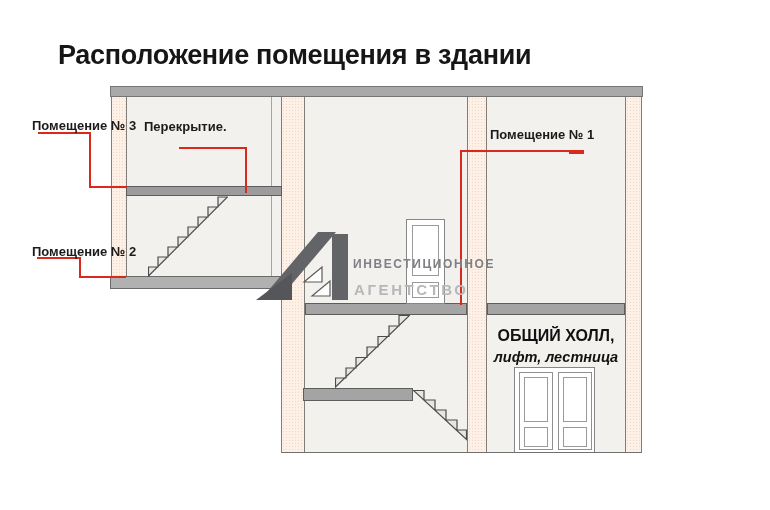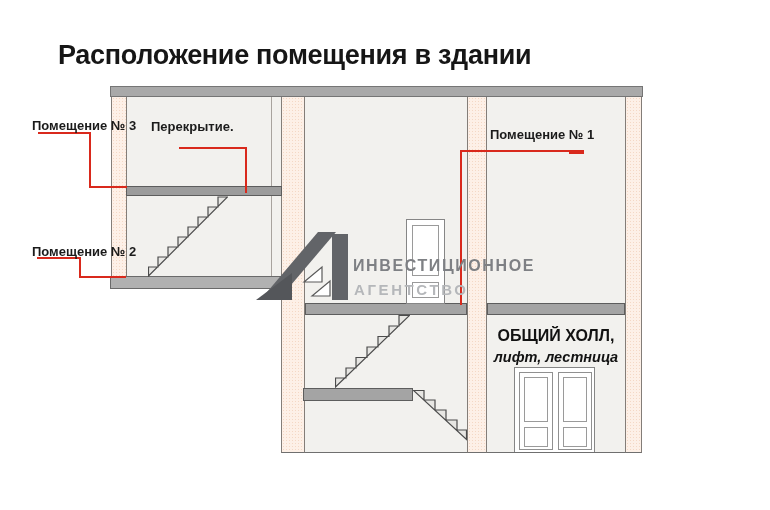--- a/index.html
+++ b/index.html
@@ -32,21 +32,21 @@
 
   
   .lbl{font-size:13px;font-weight:700;color:#1b1b1b;white-space:nowrap;z-index:14;line-height:14px;}
   .note{line-height:17px;}
   .hall{width:136px;text-align:center;color:#121212;font-weight:700;z-index:14;}
   .hall .l1{font-size:16px;line-height:23px;}
   .hall .l2{font-size:14.5px;line-height:21px;font-style:italic;}
 
   
   .wm{z-index:30;}
-  .wm-t1{font-size:16px;font-weight:600;letter-spacing:1.6px;color:#7e8084;white-space:nowrap;}
+  .wm-t1{font-size:12px;font-weight:600;letter-spacing:1.6px;color:#7e8084;white-space:nowrap;}
   .wm-t2{font-size:15px;font-weight:600;letter-spacing:2.6px;color:#b5b7ba;white-space:nowrap;}
   svg{display:block;}
 </style>
 </head>
 <body>
 
 <div id="page">
 
   <div class="abs page-title">Расположение помещения в здании</div>
 
@@ -106,21 +106,21 @@
     <div class="abs red" style="left:79px;top:257px;width:2px;height:21px;"></div>
     <div class="abs red" style="left:79px;top:276px;width:47px;height:2px;"></div>
 
     <div class="abs red" style="left:461px;top:150px;width:122px;height:2px;"></div>
     <div class="abs red" style="left:569px;top:150px;width:15px;height:4px;"></div>
     <div class="abs red" style="left:460px;top:150px;width:2px;height:155px;"></div>
 
     <div class="abs lbl" style="left:32px;top:119px;">Помещение № 3</div>
     <div class="abs lbl" style="left:32px;top:245px;">Помещение № 2</div>
     <div class="abs lbl" style="left:490px;top:128px;">Помещение № 1</div>
-    <div class="abs lbl note" style="left:151px;top:118px;">
+    <div class="abs lbl note" style="left:144px;top:118px;">
       <div>Перекрытие.</div>
     </div>
     <div class="abs hall" style="left:488px;top:324px;">
       <div class="l1">ОБЩИЙ ХОЛЛ,</div>
       <div class="l2">лифт, лестница</div>
     </div>
 
     <div class="abs wm" style="left:256px;top:226px;width:300px;height:84px;">
       <svg class="abs" style="left:0;top:0;" width="100" height="82" viewBox="0 0 100 82">
         <polygon points="6,72 62,6 80,6 24,72" fill="#626468"></polygon>

